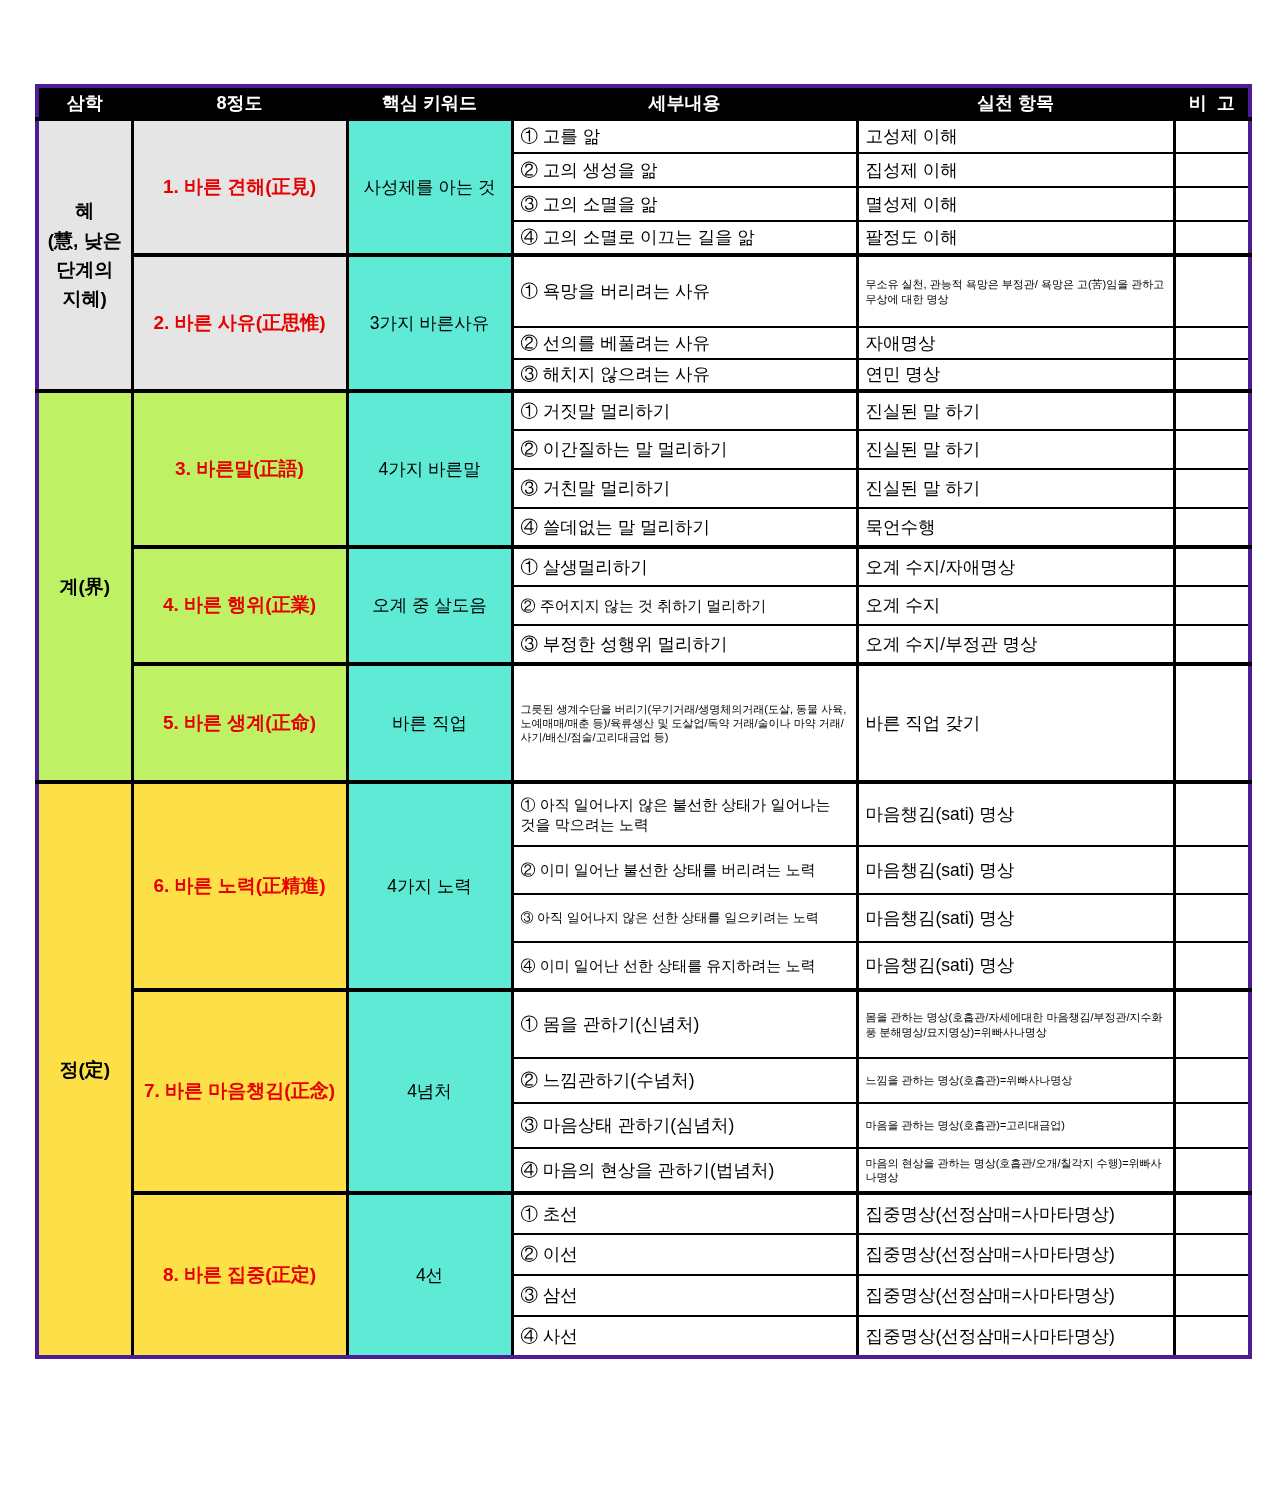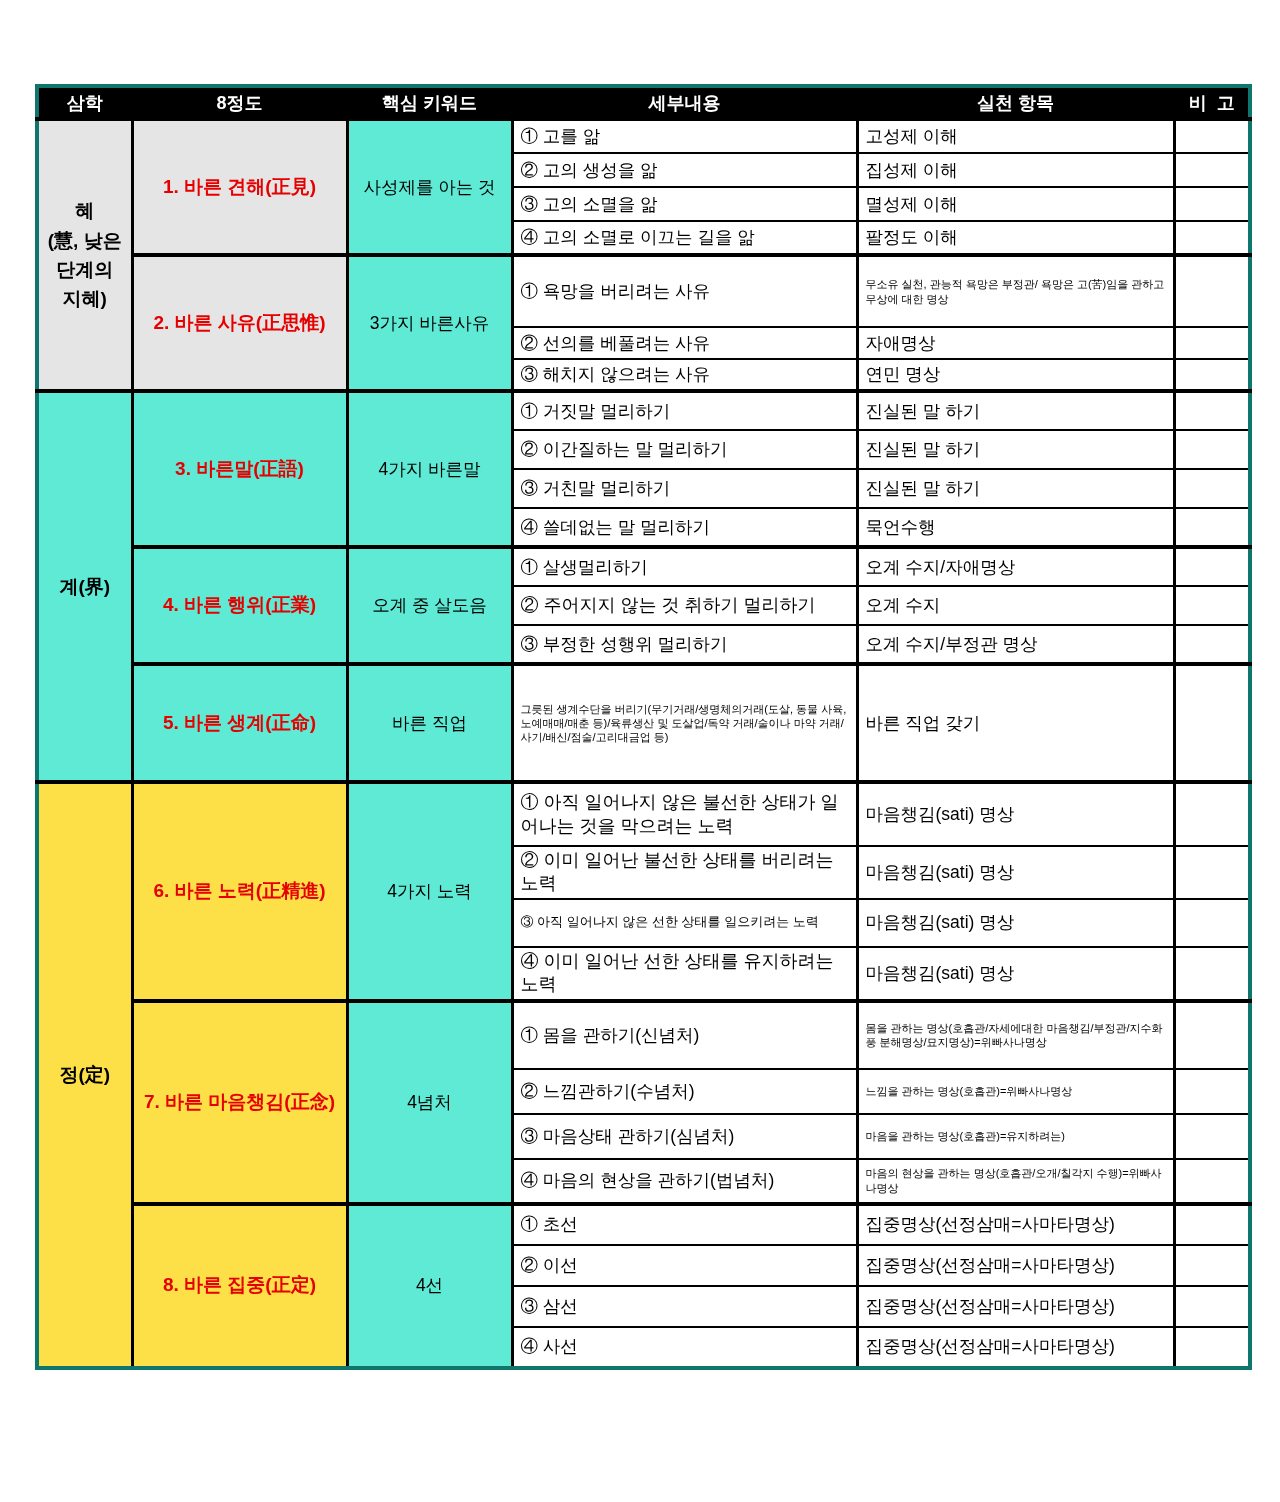--- a/index.html
+++ b/index.html
@@ -4,40 +4,40 @@
 <style>
 * { box-sizing: border-box; margin: 0; padding: 0; }
 html,body { background:#ffffff; }
 body {
   width: 1280px; height: 1502px;
   font-family: "Liberation Sans", sans-serif;
   color: #000;
 }
 .page { padding: 84px 0 0 35px; }
 .doc-title { font-size: 27px; font-weight: bold; letter-spacing: 1px; margin-bottom: 27px; }
-table { border-collapse: collapse; table-layout: fixed; width: 1213px; border: 4px solid #0f766e; }
+table { border-collapse: collapse; table-layout: fixed; width: 1213px; border: 4px solid #4c1d95; }
 th {
   background: #000; color: #fff; font-size: 18px; font-weight: bold;
   height: 33px; border: 3px solid #000; white-space: pre; text-align: center;
 }
 td {
   border-left: 3px solid #000; border-right: 3px solid #000;
   border-top: 2px solid #000; border-bottom: 2px solid #000;
   font-size: 17.5px; vertical-align: middle; padding: 2px 7px; overflow: hidden;
   line-height: 1.3;
 }
 tr.sec td { border-top: 4px solid #000; }
 td.samhak { text-align: center; white-space: pre-line; font-weight: bold; font-size: 19px; line-height: 1.55; padding: 0 2px; }
 td.path   { text-align: center; font-weight: bold; color: #e60000; font-size: 19px; }
 td.keyword{ text-align: center; background: #5eead4; }
 td.g0 { background: #e5e5e5; }
-td.g1 { background: #5eead4; }
+td.g1 { background: #bef264; }
 td.g2 { background: #fde047; }
 td.sm { font-size: 11px; line-height: 1.3; }
-td.md { font-size: 18px; }
+td.md { font-size: 15px; }
 td.xs { font-size: 13px; }
 tr.h34 { height: 34px; }
 tr.h72 { height: 72px; }
 tr.h32 { height: 32px; margin-top: 48px; }
 tr.h39 { height: 39px; }
 tr.h118{ height: 118px; }
 tr.h64 { height: 64px; }
 tr.h48 { height: 48px; }
 tr.h68 { height: 68px; }
 tr.h45 { height: 45px; }
@@ -195,21 +195,21 @@
         <td class="sm">몸을 관하는 명상(호흡관/자세에대한 마음챙김/부정관/지수화풍 분해명상/묘지명상)=위빠사나명상</td>
         <td></td>
       </tr>
       <tr class="h45">
         <td>② 느낌관하기(수념처)</td>
         <td class="sm">느낌을 관하는 명상(호흡관)=위빠사나명상</td>
         <td></td>
       </tr>
       <tr class="h45">
         <td>③ 마음상태 관하기(심념처)</td>
-        <td class="sm">마음을 관하는 명상(호흡관)=유지하려는)</td>
+        <td class="sm">마음을 관하는 명상(호흡관)=고리대금업)</td>
         <td></td>
       </tr>
       <tr class="h45">
         <td>④ 마음의 현상을 관하기(법념처)</td>
         <td class="sm">마음의 현상을 관하는 명상(호흡관/오개/칠각지 수행)=위빠사나명상</td>
         <td></td>
       </tr>
 
       <tr class="sec h41">
         <td class="path g2" rowspan="4">8. 바른 집중(正定)</td>

